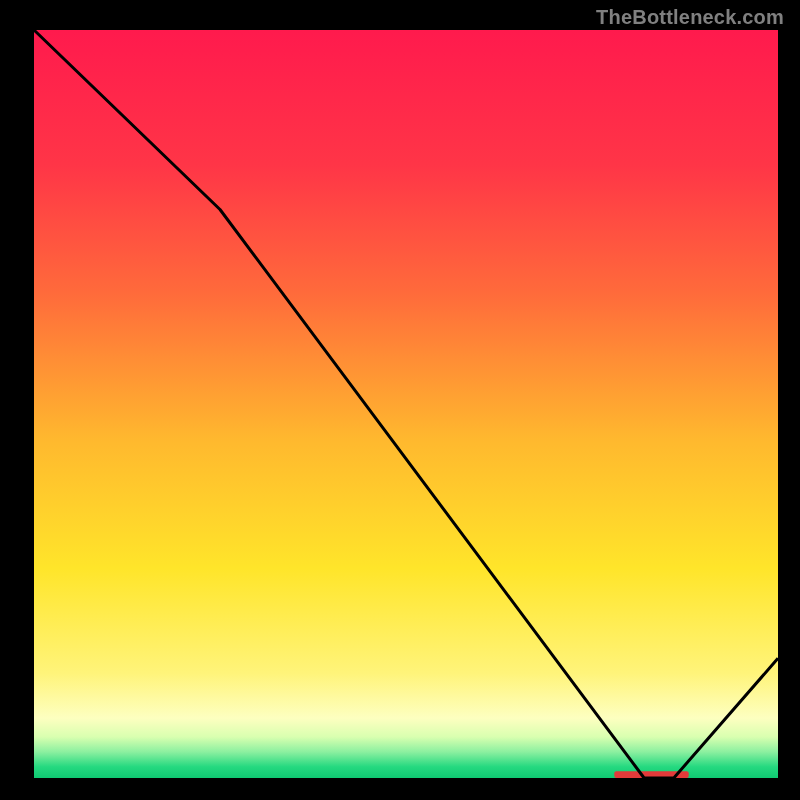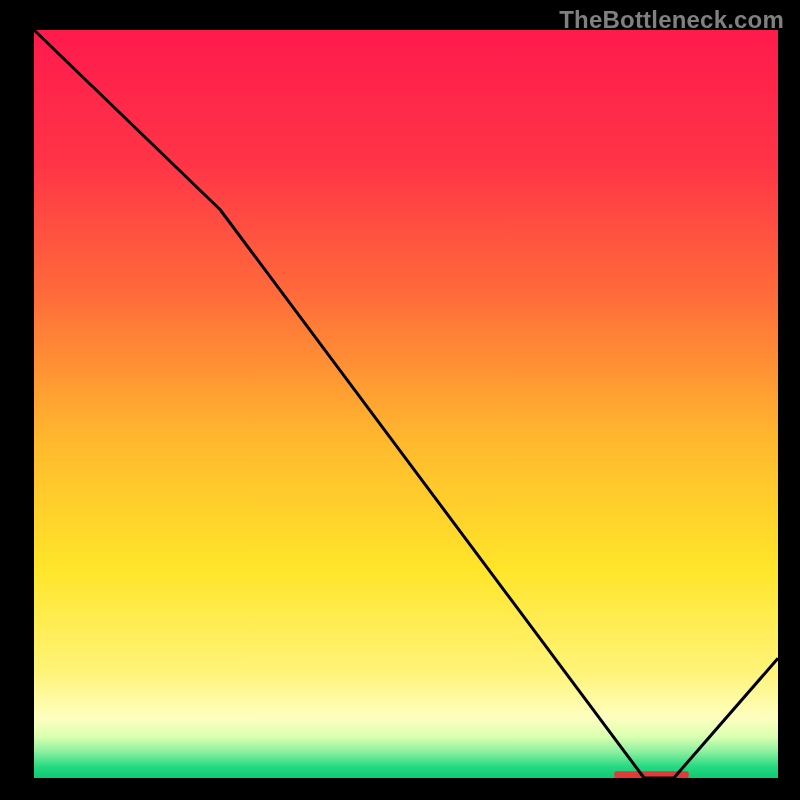--- a/index.html
+++ b/index.html
@@ -14,21 +14,21 @@
   .stage {
     position: relative;
     width: 800px;
     height: 800px;
   }
   .watermark {
     position: absolute;
     top: 6px;
     right: 16px;
     color: #808080;
-    font-size: 24px;
+    font-size: 20px;
     font-weight: bold;
     letter-spacing: 0.2px;
     z-index: 30;
   }
   svg.chart {
     position: absolute;
     left: 0;
     top: 0;
     display: block;
   }

